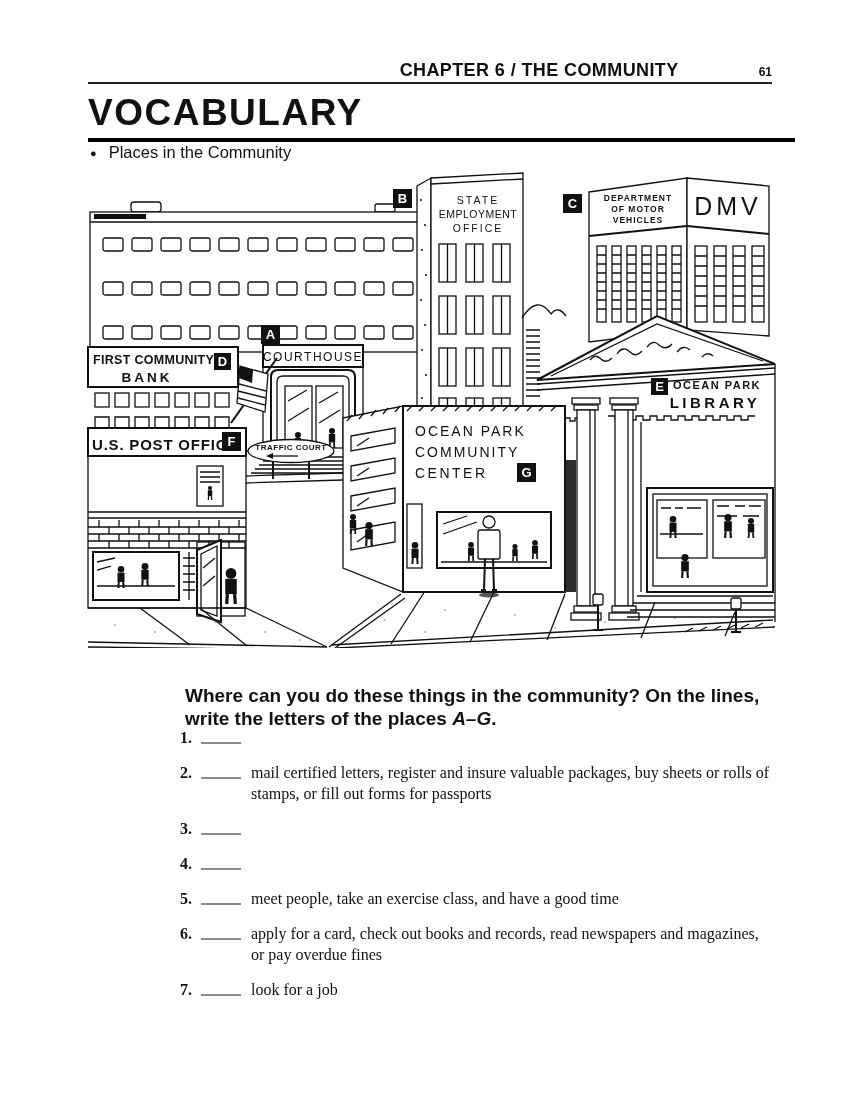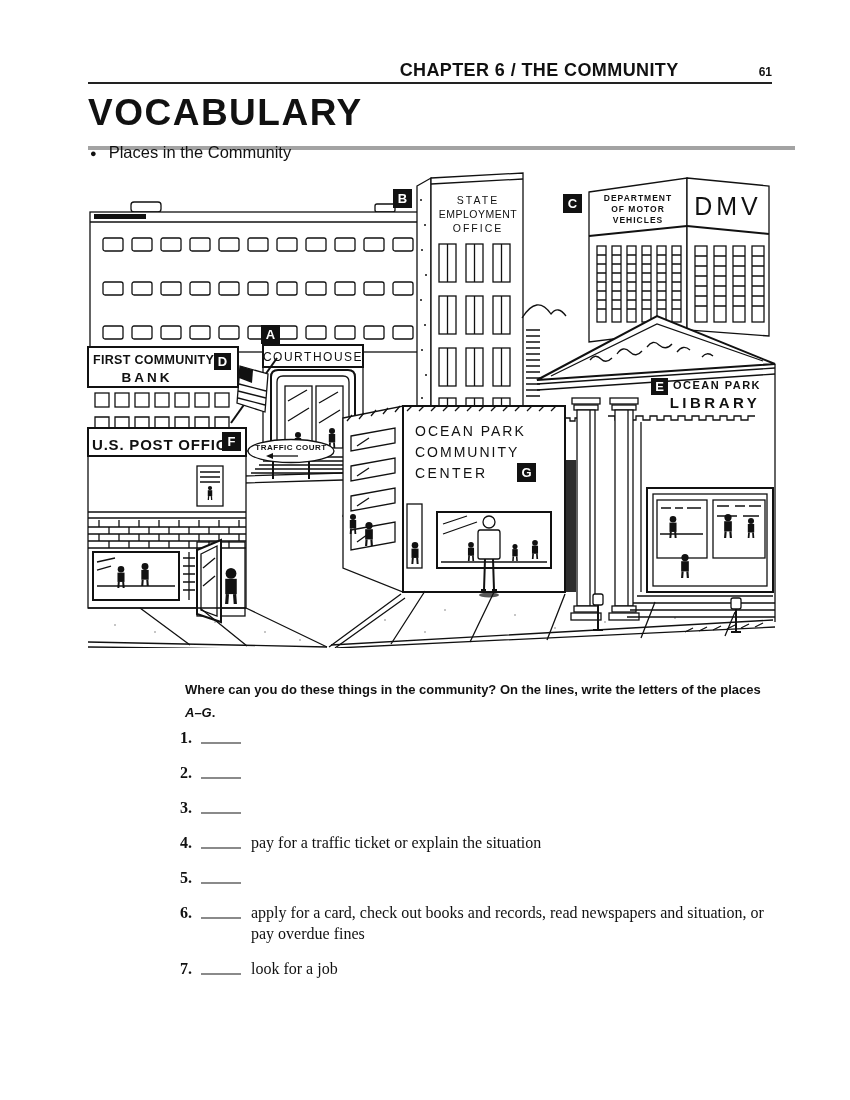--- a/index.html
+++ b/index.html
@@ -5,36 +5,36 @@
   html,body{margin:0;padding:0;background:#fff;}
   #page{position:relative;width:850px;height:1100px;background:#fff;color:#111;
         font-family:"Liberation Sans",sans-serif;overflow:hidden;}
   
   .hdr{position:absolute;top:60px;left:88px;width:684px;display:flex;
        justify-content:flex-end;align-items:baseline;}
   .hdr .chap{font-weight:bold;font-size:18px;letter-spacing:.4px;margin-right:80px;}
   .hdr .pnum{font-weight:bold;font-size:12px;}
   .hdr-rule{position:absolute;top:82px;left:88px;width:684px;height:2px;background:#222;}
   
-  .title{position:absolute;top:92px;left:88px;width:707px;border-bottom:4px solid #a3a3a3;
-         padding-bottom:12px;font-size:37px;font-weight:bold;letter-spacing:1.5px;}
+  .title{position:absolute;top:92px;left:88px;width:707px;border-bottom:4px solid #000000;
+         padding-bottom:4px;font-size:37px;font-weight:bold;letter-spacing:1.5px;}
   .subtitle{position:absolute;top:143px;left:90px;font-size:16.5px;display:flex;align-items:center;}
   .subtitle .blt{font-size:11px;margin-right:12px;}
   
   #illus{position:absolute;top:170px;left:85px;}
   #illus .ln{stroke:#111;fill:none;stroke-width:1.3;}
   #illus .ln2{stroke:#111;fill:none;stroke-width:2;}
   #illus .wt{fill:#fff;stroke:#111;stroke-width:1.3;}
   #illus .wt2{fill:#fff;stroke:#111;stroke-width:2;}
   #illus .blk{fill:#111;stroke:none;}
   #illus text{fill:#111;font-family:"Liberation Sans",sans-serif;}
   #illus .lab{fill:#fff;font-weight:bold;font-size:13px;text-anchor:middle;}
   
   .instr{position:absolute;top:666px;left:185px;width:592px;font-weight:bold;
-         font-size:13px;line-height:22.5px;font-family:"Liberation Sans",sans-serif;}
+         font-size:19px;line-height:22.5px;font-family:"Liberation Sans",sans-serif;}
   .items{position:absolute;top:727px;left:168px;width:606px;
          font-family:"Liberation Serif",serif;font-size:16px;line-height:21px;}
   .it{display:flex;margin-bottom:14px;}
   .it .num{width:24px;font-weight:bold;text-align:right;flex:none;}
   .it .blank{flex:none;width:40px;height:15px;border-bottom:2px solid #8a8a8a;
              margin:0 10px 0 9px;}
   .it .txt{width:548px;}
 </style>
 </head>
 <body>
@@ -408,38 +408,39 @@
   <p class="instr"><span>Where can you do these things in the community? On the lines, write the letters of the places </span><i>A–G</i><span>.</span></p>
 
   <div class="items">
     <div class="it">
       <span class="num">1.</span>
       <span class="blank"></span>
     </div>
     <div class="it">
       <span class="num">2.</span>
       <span class="blank"></span>
+      <span class="txt">mail certified letters, register and insure valuable packages, buy sheets or rolls of stamps, or fill out forms for passports</span>
     </div>
     <div class="it">
       <span class="num">3.</span>
       <span class="blank"></span>
     </div>
     <div class="it">
       <span class="num">4.</span>
       <span class="blank"></span>
-      <span class="txt">pay for a traffic ticket or explain the situation</span>
     </div>
     <div class="it">
       <span class="num">5.</span>
       <span class="blank"></span>
+      <span class="txt">meet people, take an exercise class, and have a good time</span>
     </div>
     <div class="it">
       <span class="num">6.</span>
       <span class="blank"></span>
-      <span class="txt">apply for a card, check out books and records, read newspapers and situation, or pay overdue fines</span>
+      <span class="txt">apply for a card, check out books and records, read newspapers and magazines, or pay overdue fines</span>
     </div>
     <div class="it">
       <span class="num">7.</span>
       <span class="blank"></span>
       <span class="txt">look for a job</span>
     </div>
   </div>
 
 </div>
 

